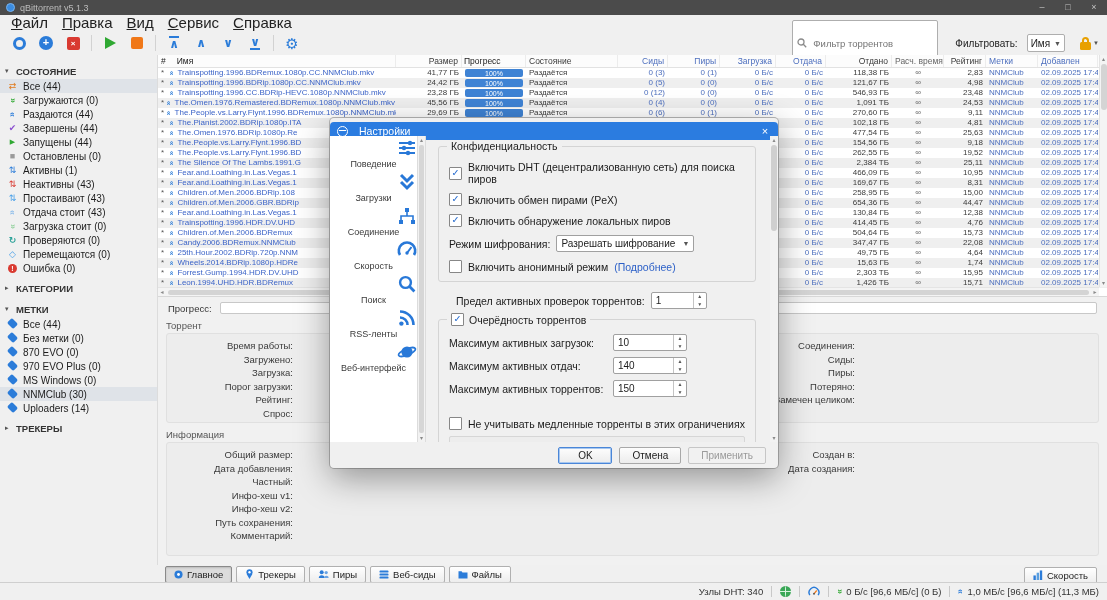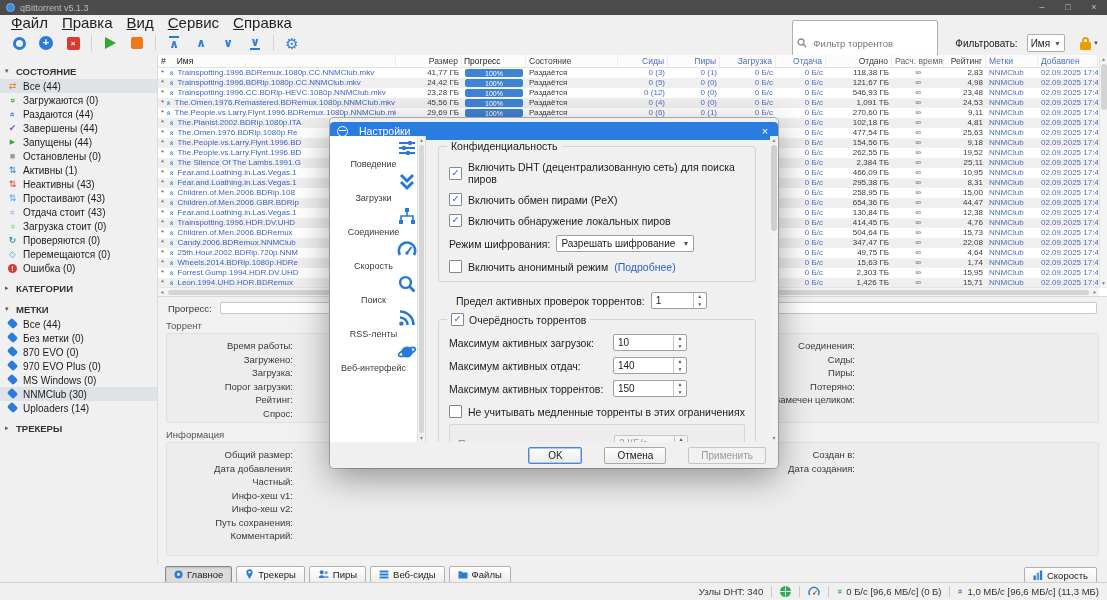--- a/index.html
+++ b/index.html
@@ -140,21 +140,21 @@
   .spin .sb i{font-style:normal;font-size:5px;line-height:7.5px;text-align:center;color:#555}
   .spin.w56{width:56px}.spin.w74{width:74px}
   .srow{display:flex;align-items:center;gap:6px;margin-bottom:6px;font-size:10.5px;color:#1c1c1c}
   .srow .sl{width:158px;flex:none}
   .slowbox{border:1px solid #d6d6d6;background:#ededed;border-radius:2px;padding:10px 8px 2px 8px;margin-top:6px}
   .slowbox .srow{color:#9a9a9a}
   .slowbox .sl{width:150px}
   .spin.dis{background:#f4f4f4;border-color:#c6c6c6}
   .spin.dis .sv{color:#9a9a9a}
   .scanrow{display:flex;align-items:center;gap:6px;margin:10px 0 2px 18px;font-size:10.5px;color:#1c1c1c}
-  .dlg-footer{position:absolute;left:0;right:8px;bottom:0;height:26px;display:flex;align-items:center;justify-content:flex-end;gap:22px;padding-right:4px}
+  .dlg-footer{position:absolute;left:0;right:8px;bottom:0;height:26px;display:flex;align-items:center;justify-content:flex-end;gap:7px;padding-right:4px}
   .dbtn{height:17px;min-width:54px;padding:0 12px;font-size:10px;color:#1c1c1c;border:1px solid #a8a8a8;border-radius:2px;background:linear-gradient(#fdfdfd,#ececec);display:inline-flex;align-items:center;justify-content:center;box-sizing:border-box}
   .dbtn.primary{border-color:#4a86d8;box-shadow:inset 0 0 0 1px #a7c7ef}
   .dbtn.disabled{color:#9a9a9a;border-color:#c6c6c6;background:#f1f1f1}
 </style>
 </head>
 <body>
 
 <div id="app">
 
   <div class="titlebar">
@@ -576,21 +576,21 @@
             <span class="chv up ricon">»</span>
             <span class="rname">Fear.and.Loathing.in.Las.Vegas.1</span>
           </div>
           <div class="tc c-size"></div>
           <div class="tc c-prog"></div>
           <div class="tc c-state"></div>
           <div class="tc c-seeds"></div>
           <div class="tc c-peers"></div>
           <div class="tc c-dl"></div>
           <div class="tc c-ul">0 Б/с</div>
-          <div class="tc c-upl">295,38 ГБ</div>
+          <div class="tc c-upl">169,67 ГБ</div>
           <div class="tc c-eta">∞</div>
           <div class="tc c-ratio">8,31</div>
           <div class="tc c-tags">NNMClub</div>
           <div class="tc c-added">02.09.2025 17:44</div>
         </div>
         <div class="trow">
           <div class="tc c-name">
             <span class="rnum">*</span>
             <span class="chv up ricon">»</span>
             <span class="rname">Children.of.Men.2006.BDRip.108</span>
@@ -1079,21 +1079,21 @@
           <div class="srow">
             <span class="sl">Максимум активных торрентов:</span>
             <span class="spin w74">
               <span class="sv">150</span>
               <span class="sb">
                 <i>▲</i>
                 <i>▼</i>
               </span>
             </span>
           </div>
-          <div class="crow" style="margin: 8px 0px 0px;">
+          <div class="crow" style="margin: 20px 0px 0px;">
             <span class="cb"></span>
             <span>Не учитывать медленные торренты в этих ограничениях</span>
           </div>
           <div class="slowbox">
             <div class="srow">
               <span class="sl">Порог скорости загрузки:</span>
               <span class="spin w74 dis">
                 <span class="sv">2 КБ/с</span>
                 <span class="sb">
                   <i>▲</i>

